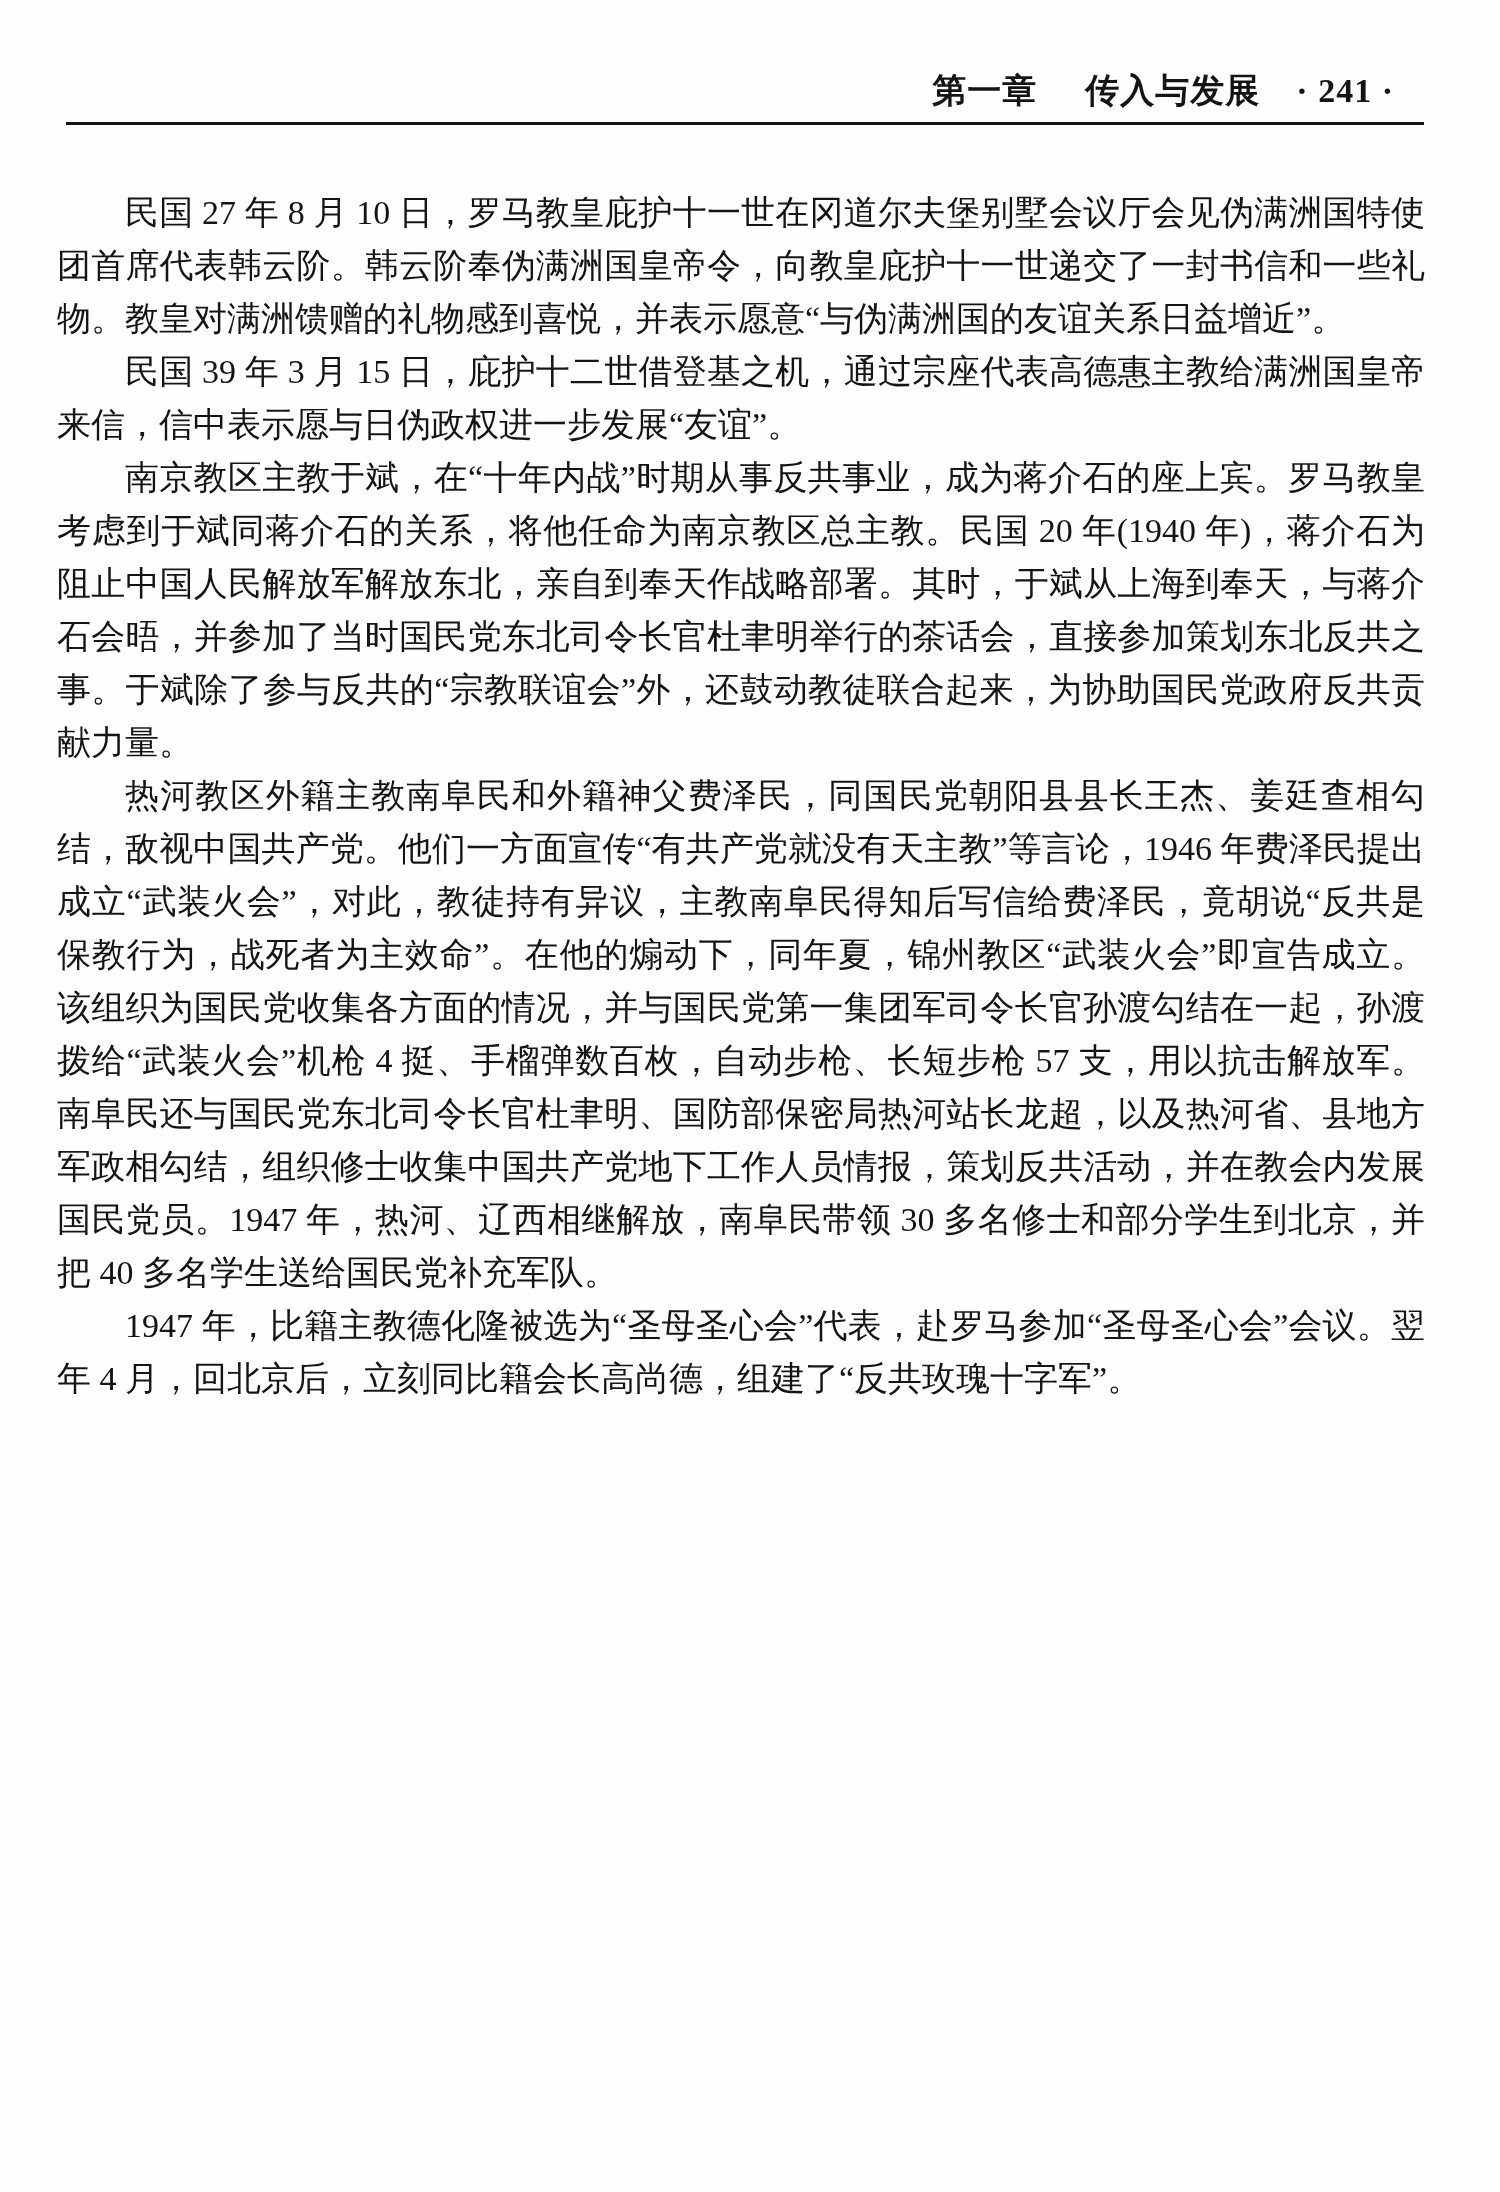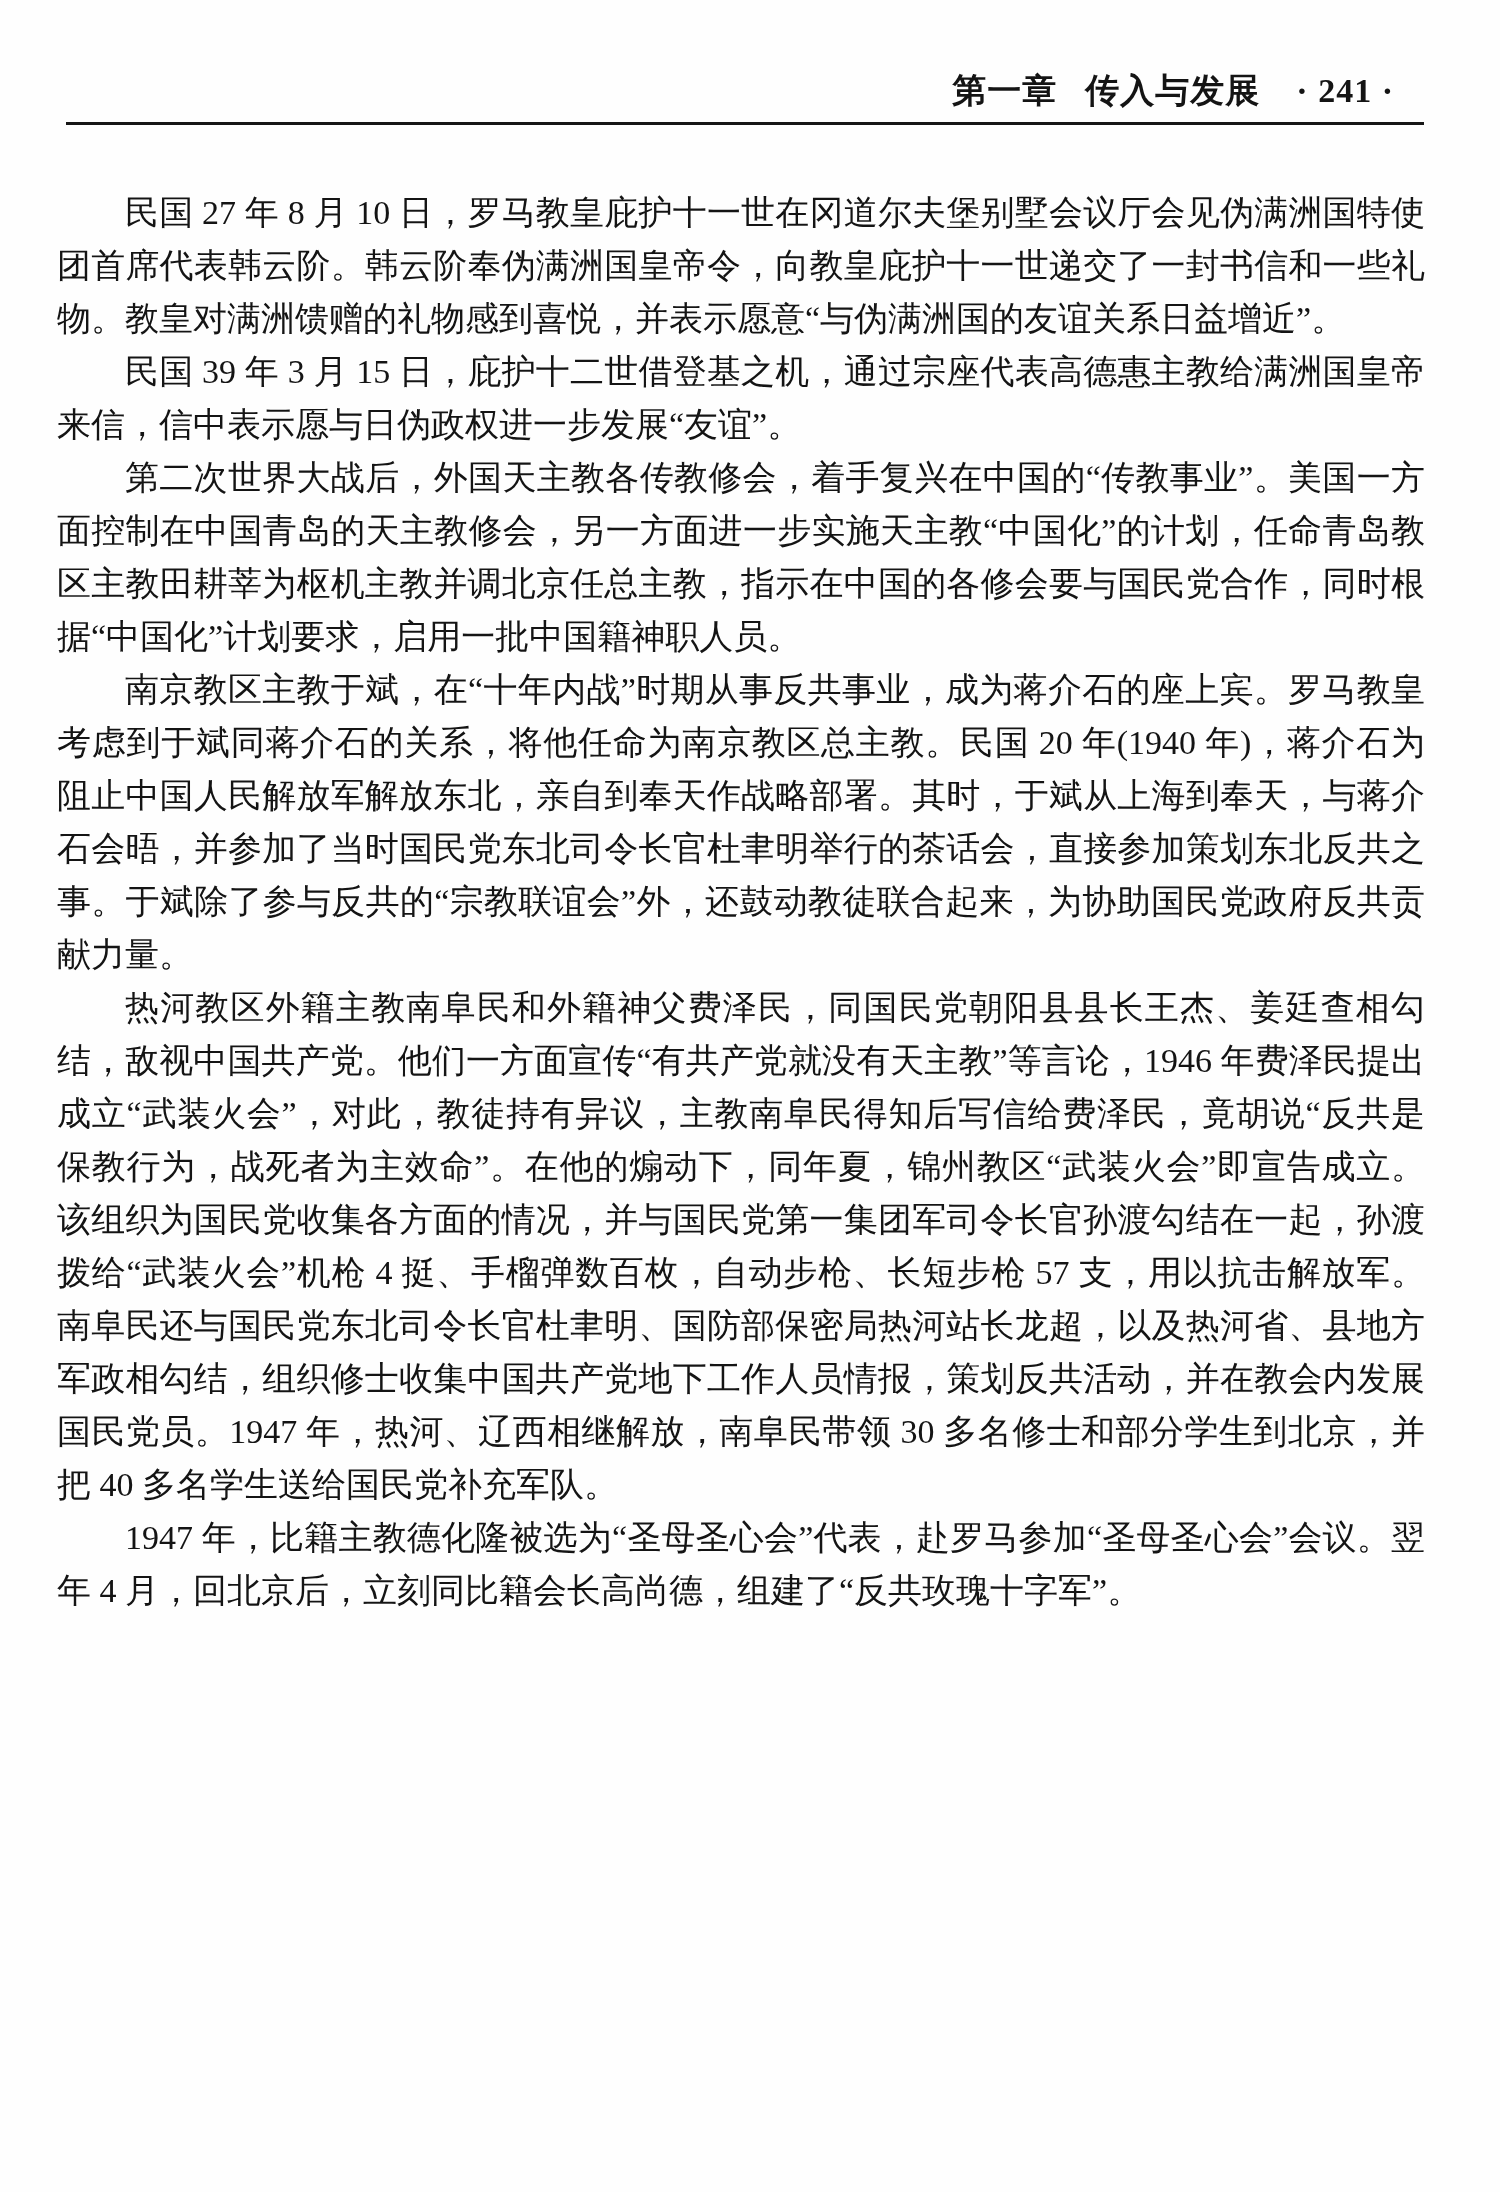--- a/index.html
+++ b/index.html
@@ -25,21 +25,21 @@
   .header-line {
     text-align: right;
     font-weight: bold;
     font-size: 34px;
     line-height: 42px;
     padding-right: 30px;
     white-space: nowrap;
     letter-spacing: 1px;
   }
   .header-chapter { margin-right: 28px; }
-  .header-title   { margin-right: 36px; }
+  .header-title   { margin-right: 36px; margin-left: 20px; }
   .header-page    { font-weight: bold; }
   .header-rule {
     margin-top: 10px;
     height: 0;
     border: none;
     border-bottom: 3px solid #161616;
   }
   .page-body {
     position: absolute;
     top: 186px;
@@ -71,19 +71,18 @@
   <header class="page-header">
     <div class="header-line">
       <span class="header-chapter">第一章</span><span class="header-title">传入与发展</span><span class="header-page">· 241 ·</span>
     </div>
     <hr class="header-rule">
   </header>
 
   <main class="page-body">
     <p>民国 27 年 8 月 10 日，罗马教皇庇护十一世在冈道尔夫堡别墅会议厅会见伪满洲国特使团首席代表韩云阶。韩云阶奉伪满洲国皇帝令，向教皇庇护十一世递交了一封书信和一些礼物。教皇对满洲馈赠的礼物感到喜悦，并表示愿意“与伪满洲国的友谊关系日益增近”。</p>
     <p>民国 39 年 3 月 15 日，庇护十二世借登基之机，通过宗座代表高德惠主教给满洲国皇帝来信，信中表示愿与日伪政权进一步发展“友谊”。</p>
-    <p>第二次世界大战后，外国天主教各传教修会，着手复兴在中国的“传教事业”。美国一方面控制在中国青岛的天主教修会，另一方面进一步实施天主教“中国化”的计划，任命青岛教区主教田耕莘为枢机主教并调北京任总主教，指示在中国的各修会要与国民党合作，同时根据“中国化”计划要求，启用一批中国籍神职人员。</p>
     <p>南京教区主教于斌，在“十年内战”时期从事反共事业，成为蒋介石的座上宾。罗马教皇考虑到于斌同蒋介石的关系，将他任命为南京教区总主教。民国 20 年(1940 年)，蒋介石为阻止中国人民解放军解放东北，亲自到奉天作战略部署。其时，于斌从上海到奉天，与蒋介石会晤，并参加了当时国民党东北司令长官杜聿明举行的茶话会，直接参加策划东北反共之事。于斌除了参与反共的“宗教联谊会”外，还鼓动教徒联合起来，为协助国民党政府反共贡献力量。</p>
     <p>热河教区外籍主教南阜民和外籍神父费泽民，同国民党朝阳县县长王杰、姜廷查相勾结，敌视中国共产党。他们一方面宣传“有共产党就没有天主教”等言论，1946 年费泽民提出成立“武装火会”，对此，教徒持有异议，主教南阜民得知后写信给费泽民，竟胡说“反共是保教行为，战死者为主效命”。在他的煽动下，同年夏，锦州教区“武装火会”即宣告成立。该组织为国民党收集各方面的情况，并与国民党第一集团军司令长官孙渡勾结在一起，孙渡拨给“武装火会”机枪 4 挺、手榴弹数百枚，自动步枪、长短步枪 57 支，用以抗击解放军。南阜民还与国民党东北司令长官杜聿明、国防部保密局热河站长龙超，以及热河省、县地方军政相勾结，组织修士收集中国共产党地下工作人员情报，策划反共活动，并在教会内发展国民党员。1947 年，热河、辽西相继解放，南阜民带领 30 多名修士和部分学生到北京，并把 40 多名学生送给国民党补充军队。</p>
     <p>1947 年，比籍主教德化隆被选为“圣母圣心会”代表，赴罗马参加“圣母圣心会”会议。翌年 4 月，回北京后，立刻同比籍会长高尚德，组建了“反共玫瑰十字军”。</p>
   </main>
 
 </div>
 
 </body></html>

